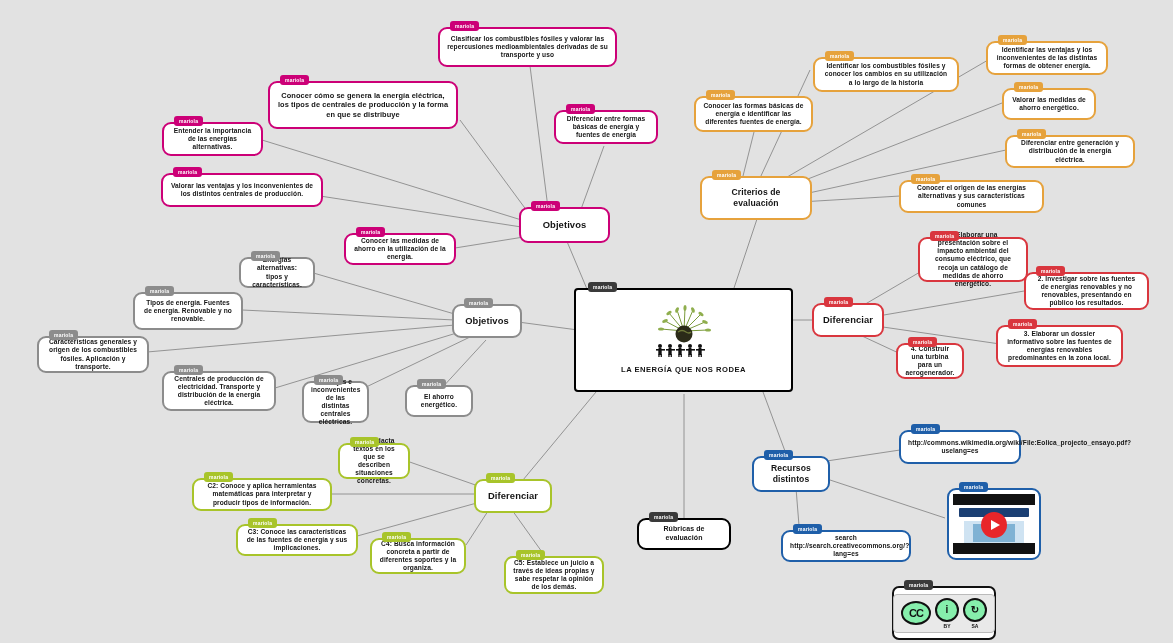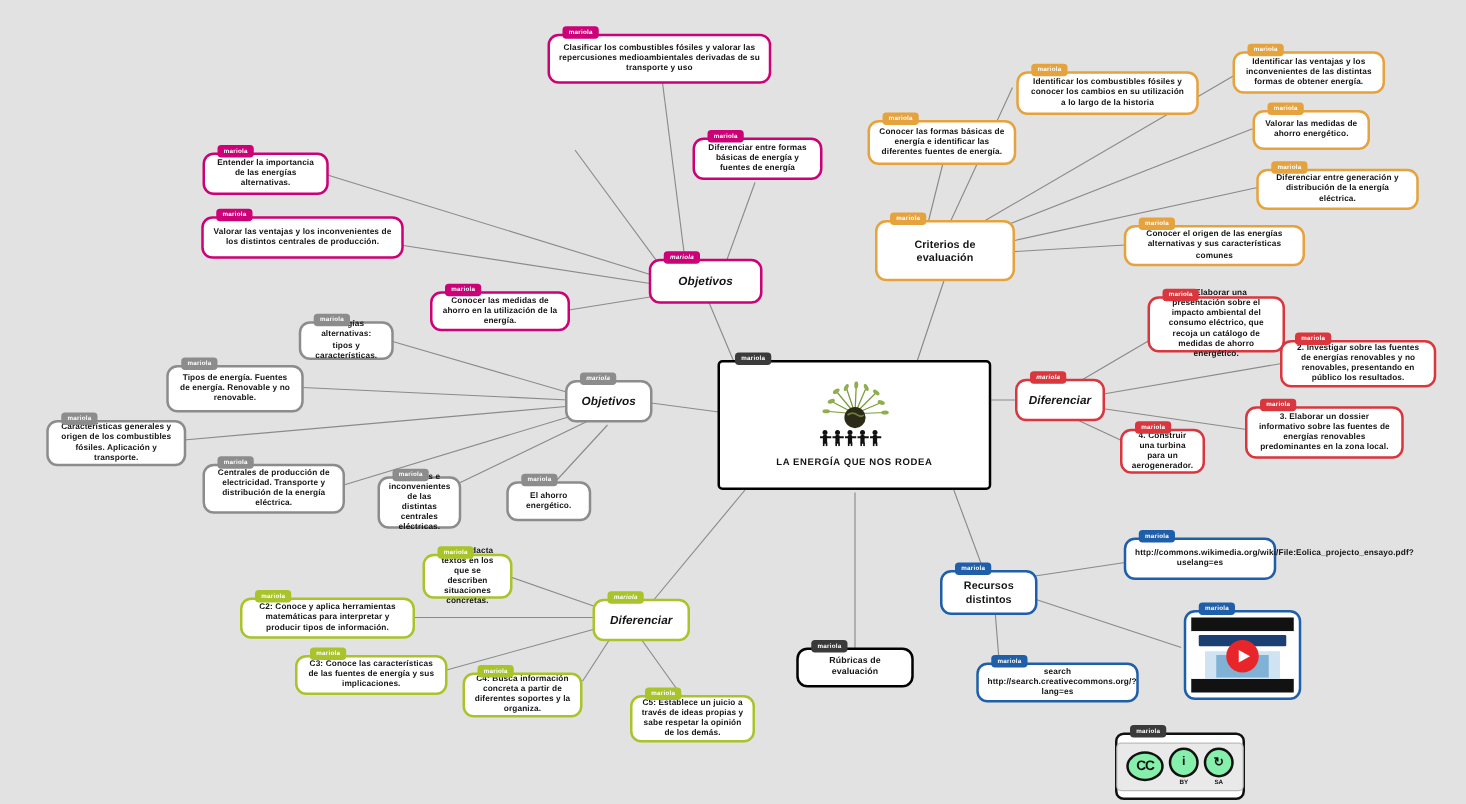--- a/index.html
+++ b/index.html
@@ -58,21 +58,21 @@
   .t-red{border-color:#d9363e;}
   .t-red > .tag{background:#d9363e;}
   .t-olive{border-color:#a8c42a;}
   .t-olive > .tag{background:#a8c42a;}
   .t-blue{border-color:#1f5fa9;}
   .t-blue > .tag{background:#1f5fa9;}
   .t-black{border-color:#000;border-width:2px;}
   .t-black > .tag{background:#3a3a3a;}
 
   .hub{font-size:8.6px;}
-  .hub.big{font-size:9.4px;font-style:italic;}
+  .hub.big{font-size:9.4px;}
 
   
   #center-node{
     border-width:2px;
     border-color:#000;
     border-radius:4px;
     flex-direction:column;
     justify-content:center;
     gap:6px;
   }
@@ -251,21 +251,21 @@
   <div class="node t-gray hub big" style="left:452px;top:304px;width:70px;height:34px;">
     <span class="tag">mariola</span>
     <span class="txt">Objetivos</span>
   </div>
 
   <div class="node t-olive hub big" style="left:474px;top:479px;width:78px;height:34px;">
     <span class="tag">mariola</span>
     <span class="txt">Diferenciar</span>
   </div>
 
-  <div class="node t-orange hub" style="left:700px;top:176px;width:112px;height:49px;">
+  <div class="node t-orange hub" style="left:700px;top:176px;width:112px;height:44px;">
     <span class="tag">mariola</span>
     <span class="txt">Criterios de evaluación</span>
   </div>
 
   <div class="node t-red hub big" style="left:812px;top:303px;width:72px;height:34px;">
     <span class="tag">mariola</span>
     <span class="txt">Diferenciar</span>
   </div>
 
   <div class="node t-blue hub" style="left:752px;top:456px;width:78px;height:36px;">
@@ -276,20 +276,24 @@
   <div class="node t-black hub" style="left:637px;top:518px;width:94px;height:32px;font-size:7px;">
     <span class="tag">mariola</span>
     <span class="txt">Rúbricas de evaluación</span>
   </div>
 
   <div class="node t-magenta" style="left:438px;top:27px;width:179px;height:40px;">
     <span class="tag">mariola</span>
     <span class="txt">Clasificar los combustibles fósiles y valorar las repercusiones medioambientales derivadas de su transporte y uso</span>
   </div>
 
+  <div class="node t-magenta" style="left:268px;top:81px;width:190px;height:48px;font-size:7.4px;">
+    <span class="tag">mariola</span>
+    <span class="txt">Conocer cómo se genera la energía eléctrica, los tipos de centrales de producción y la forma en que se distribuye</span>
+  </div>
 
   <div class="node t-magenta" style="left:162px;top:122px;width:101px;height:34px;">
     <span class="tag">mariola</span>
     <span class="txt">Entender la importancia de las energías alternativas.</span>
   </div>
 
   <div class="node t-magenta" style="left:161px;top:173px;width:162px;height:34px;">
     <span class="tag">mariola</span>
     <span class="txt">Valorar las ventajas y los inconvenientes de los distintos centrales de producción.</span>
   </div>

